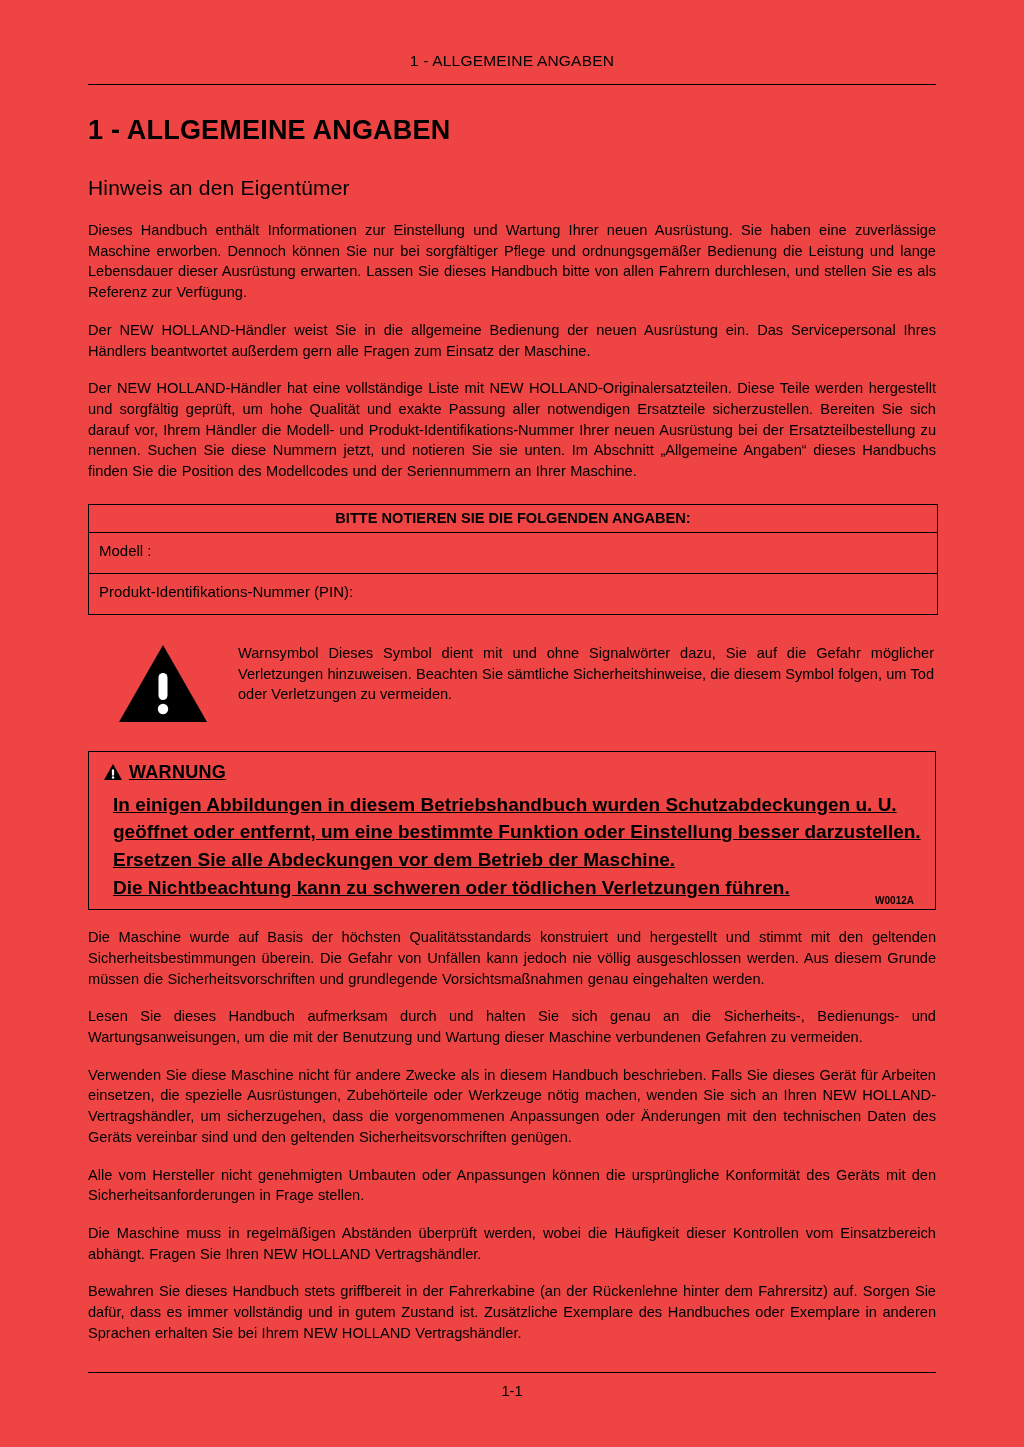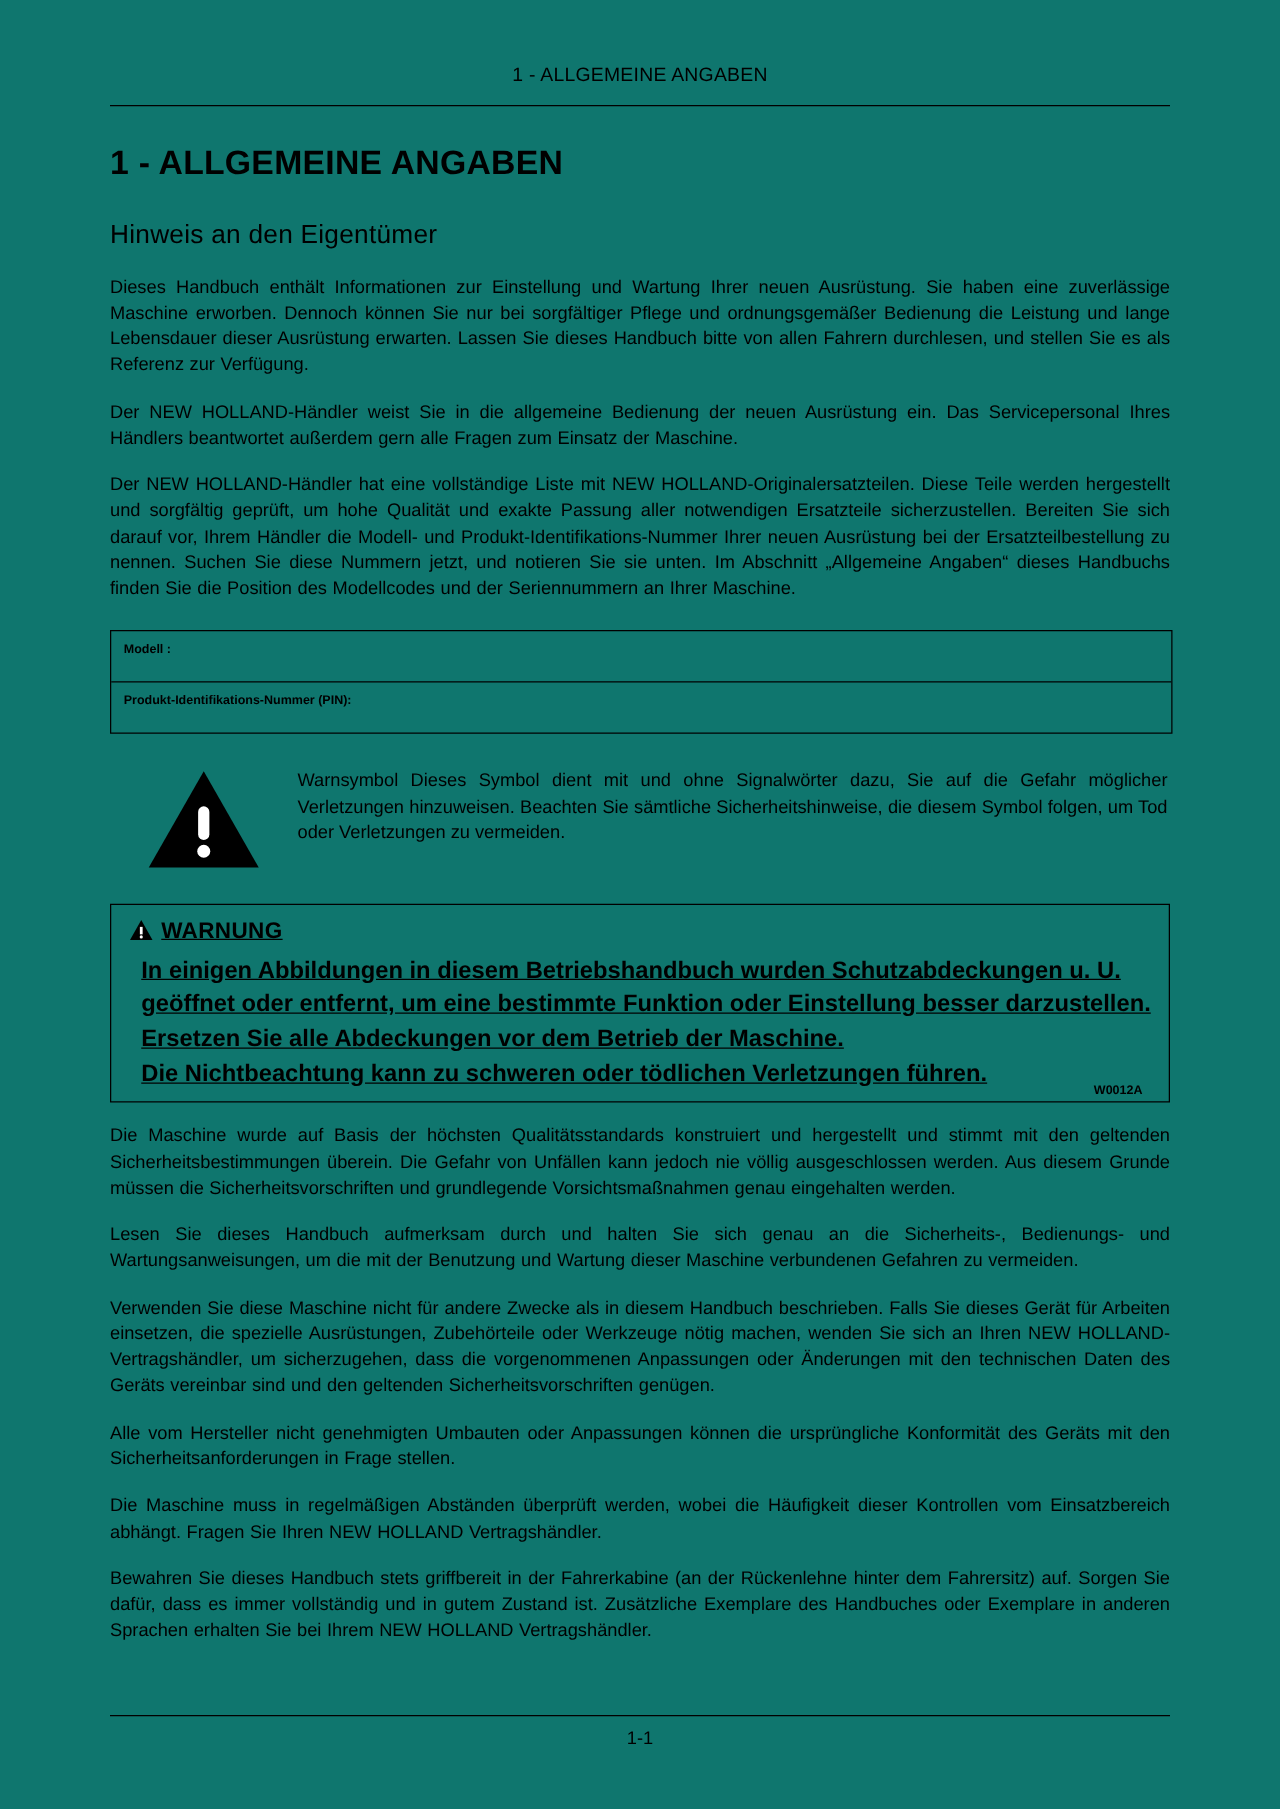--- a/index.html
+++ b/index.html
@@ -9,21 +9,21 @@
   }
   body {
     font-family: "Liberation Sans", sans-serif;
     color: #000000;
   }
   .page {
     position: relative;
     width: 1024px;
     height: 1447px;
     margin: 0 auto;
-    background: #0f766e;
+    background: #ef4444;
     box-sizing: border-box;
     padding: 0 88px;
   }
   .header {
     padding-top: 52px;
     text-align: center;
     font-size: 15.5px;
     letter-spacing: 0.2px;
   }
   .header-rule {
@@ -65,24 +65,23 @@
   .notice-table .row:last-child {
     border-bottom: none;
   }
   .notice-head {
     text-align: center;
     font-weight: bold;
     font-size: 14.6px;
     padding: 5px 0 6px 0;
   }
   .notice-field {
-    font-size: 10px;
+    font-size: 15px;
     padding: 9px 0 9px 10px;
     min-height: 22px;
-    font-weight: bold;
   }
   
   .symbol-block {
     margin-top: 26px;
     display: flex;
     align-items: flex-start;
     justify-content: flex-end;
   }
   .symbol-icon {
     width: 150px;
@@ -162,20 +161,23 @@
 
   <h1 class="chapter-title">1 - ALLGEMEINE ANGABEN</h1>
 
   <h2 class="section-title">Hinweis an den Eigentümer</h2>
 
   <p class="body first">Dieses Handbuch enthält Informationen zur Einstellung und Wartung Ihrer neuen Ausrüstung. Sie haben eine zuverlässige Maschine erworben.  Dennoch können Sie nur bei sorgfältiger Pflege und ordnungsgemäßer Bedienung die Leistung und lange Lebensdauer dieser Ausrüstung erwarten.  Lassen Sie dieses Handbuch bitte von allen Fahrern durchlesen, und stellen Sie es als Referenz zur Verfügung.</p>
   <p class="body">Der NEW HOLLAND-Händler weist Sie in die allgemeine Bedienung der neuen Ausrüstung ein.  Das Servicepersonal Ihres Händlers beantwortet außerdem gern alle Fragen zum Einsatz der Maschine.</p>
   <p class="body">Der NEW HOLLAND-Händler hat eine vollständige Liste mit NEW HOLLAND-Originalersatzteilen. Diese Teile werden hergestellt und sorgfältig geprüft, um hohe Qualität und exakte Passung aller notwendigen Ersatzteile sicherzustellen. Bereiten Sie sich darauf vor, Ihrem Händler die Modell- und Produkt-Identifikations-Nummer Ihrer neuen Ausrüstung bei der Ersatzteilbestellung zu nennen.  Suchen Sie diese Nummern jetzt, und notieren Sie sie unten.  Im Abschnitt „Allgemeine Angaben“ dieses Handbuchs finden Sie die Position des Modellcodes und der Seriennummern an Ihrer Maschine.</p>
 
   <div class="notice-table">
+    <div class="row">
+      <div class="notice-head">BITTE NOTIEREN SIE DIE FOLGENDEN ANGABEN:</div>
+    </div>
     <div class="row">
       <div class="notice-field">Modell :</div>
     </div>
     <div class="row">
       <div class="notice-field">Produkt-Identifikations-Nummer (PIN):</div>
     </div>
   </div>
 
   <div class="symbol-block">
     <div class="symbol-icon">

